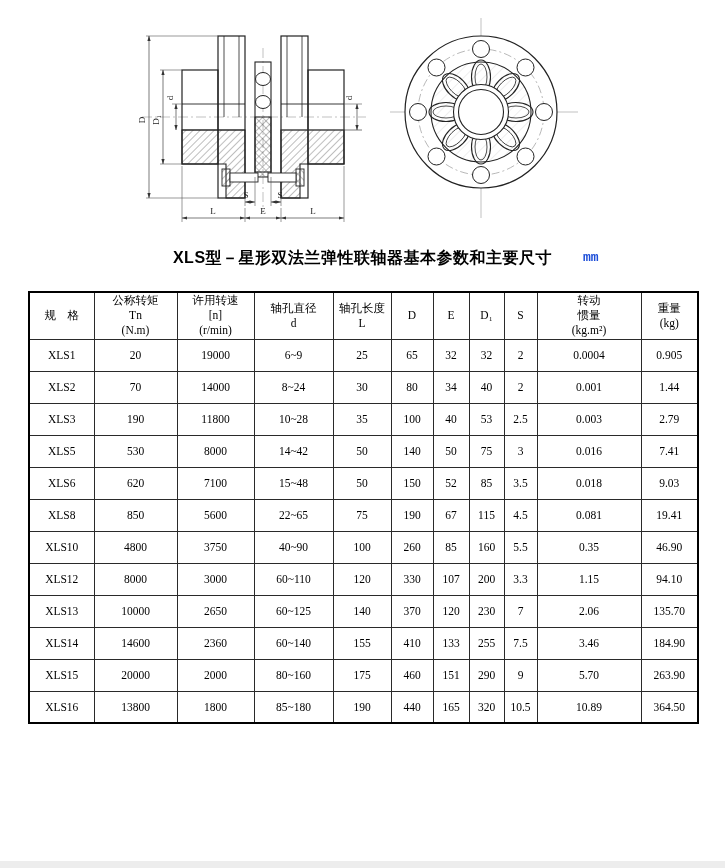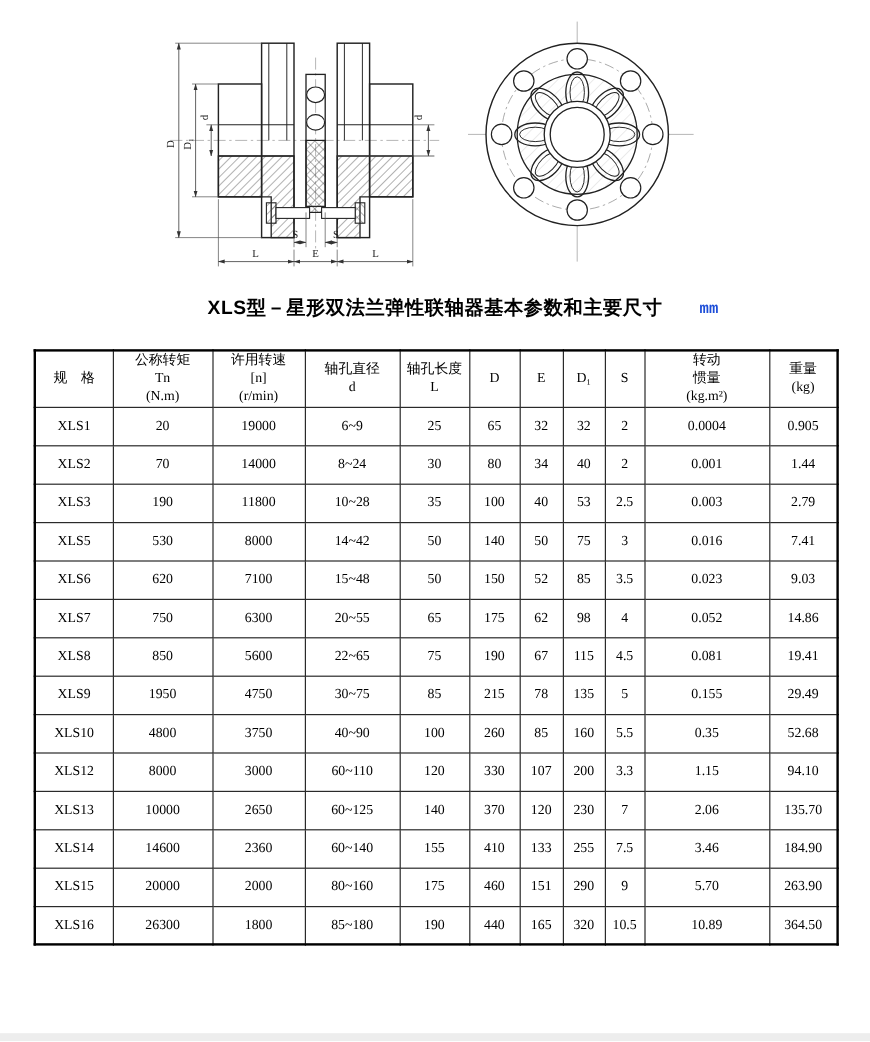--- a/index.html
+++ b/index.html
@@ -300,74 +300,48 @@
         <tr>
           <td>XLS6</td>
           <td>620</td>
           <td>7100</td>
           <td>15~48</td>
           <td>50</td>
           <td>150</td>
           <td>52</td>
           <td>85</td>
           <td>3.5</td>
-          <td>0.023</td>
+          <td>0.018</td>
           <td>9.03</td>
-        </tr>
-        <tr>
-          <td>XLS7</td>
-          <td>750</td>
-          <td>6300</td>
-          <td>20~55</td>
-          <td>65</td>
-          <td>175</td>
-          <td>62</td>
-          <td>98</td>
-          <td>4</td>
-          <td>0.052</td>
-          <td>14.86</td>
         </tr>
         <tr>
           <td>XLS8</td>
           <td>850</td>
           <td>5600</td>
           <td>22~65</td>
           <td>75</td>
           <td>190</td>
           <td>67</td>
           <td>115</td>
           <td>4.5</td>
           <td>0.081</td>
           <td>19.41</td>
         </tr>
         <tr>
-          <td>XLS9</td>
-          <td>1950</td>
-          <td>4750</td>
-          <td>30~75</td>
-          <td>85</td>
-          <td>215</td>
-          <td>78</td>
-          <td>135</td>
-          <td>5</td>
-          <td>0.155</td>
-          <td>29.49</td>
-        </tr>
-        <tr>
           <td>XLS10</td>
           <td>4800</td>
           <td>3750</td>
           <td>40~90</td>
           <td>100</td>
           <td>260</td>
           <td>85</td>
           <td>160</td>
           <td>5.5</td>
           <td>0.35</td>
-          <td>52.68</td>
+          <td>46.90</td>
         </tr>
         <tr>
           <td>XLS12</td>
           <td>8000</td>
           <td>3000</td>
           <td>60~110</td>
           <td>120</td>
           <td>330</td>
           <td>107</td>
           <td>200</td>
@@ -409,21 +383,21 @@
           <td>175</td>
           <td>460</td>
           <td>151</td>
           <td>290</td>
           <td>9</td>
           <td>5.70</td>
           <td>263.90</td>
         </tr>
         <tr>
           <td>XLS16</td>
-          <td>26300</td>
+          <td>13800</td>
           <td>1800</td>
           <td>85~180</td>
           <td>190</td>
           <td>440</td>
           <td>165</td>
           <td>320</td>
           <td>10.5</td>
           <td>10.89</td>
           <td>364.50</td>
         </tr>

